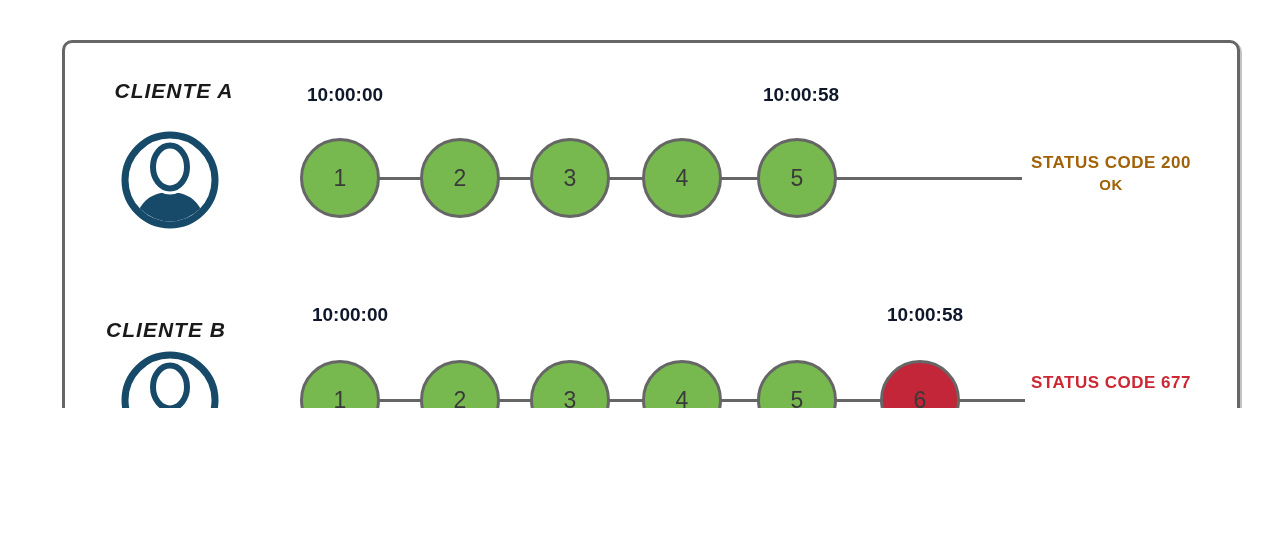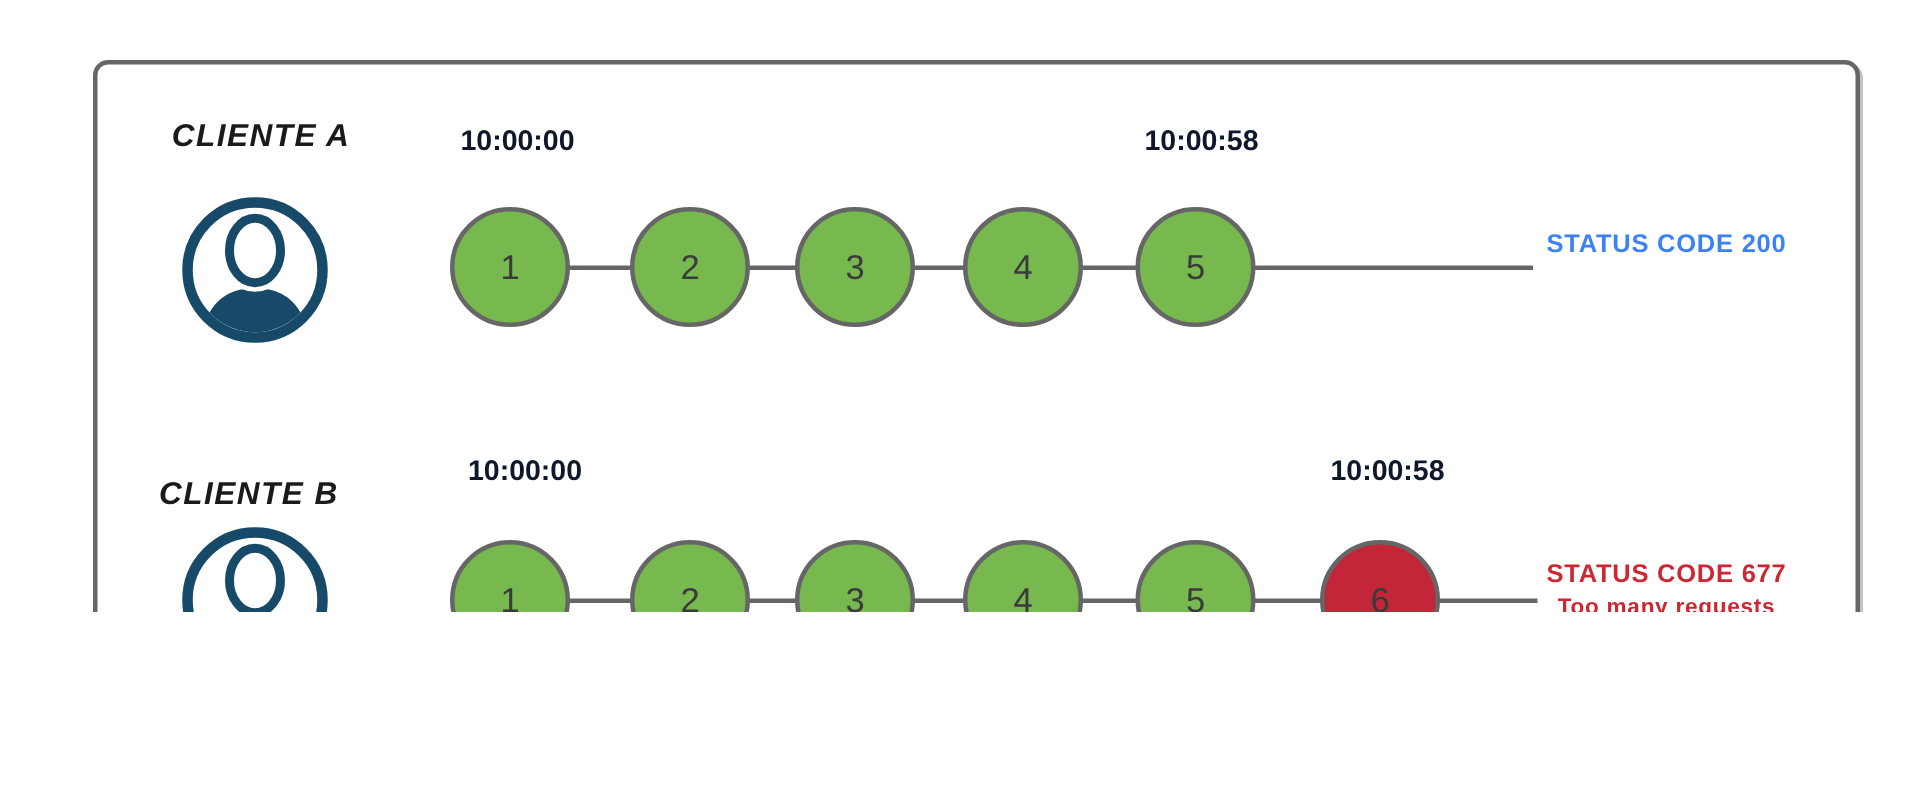--- a/index.html
+++ b/index.html
@@ -63,21 +63,21 @@
   .status {
     position: absolute;
     width: 162px;
     text-align: center;
     font-weight: bold;
     letter-spacing: 0.5px;
     line-height: 20px;
   }
   .status .code { font-size: 17px; }
   .status .msg  { font-size: 15px; margin-top: 2px; }
-  .status.green { color: #3b82f6; }
+  .status.green { color: #a16207; }
   .status.red   { color: #cc2733; }
   .avatar {
     position: absolute;
     width: 100px; height: 100px;
   }
 </style>
 </head>
 <body>
 
 <div class="canvas">
@@ -114,20 +114,21 @@
   </div>
   <div class="req ok" style="left:642px; top:138px;">
     <span>4</span>
   </div>
   <div class="req ok" style="left:757px; top:138px;">
     <span>5</span>
   </div>
 
   <div class="status green" style="left:1030px; top:153px;">
     <div class="code">STATUS CODE 200</div>
+    <div class="msg">OK</div>
   </div>
 
   <div class="client-label" style="left:100px; top:318px;">CLIENTE B</div>
 
   <svg class="avatar" style="left:120px; top:350px;" viewBox="0 0 100 100">
     <circle cx="50" cy="50" r="45" fill="#ffffff" stroke="#174a68" stroke-width="7"></circle>
     <clipPath id="avclip-b">
         <circle cx="50" cy="50" r="41.5"></circle>
       </clipPath>
     <g clip-path="url(#avclip-b)">
@@ -156,16 +157,15 @@
   </div>
   <div class="req ok" style="left:757px; top:360px;">
     <span>5</span>
   </div>
   <div class="req blocked" style="left:880px; top:360px;">
     <span>6</span>
   </div>
 
   <div class="status red" style="left:1030px; top:373px;">
     <div class="code">STATUS CODE 677</div>
-    <div class="msg">Too many requests</div>
   </div>
 
 </div>
 
 </body></html>

